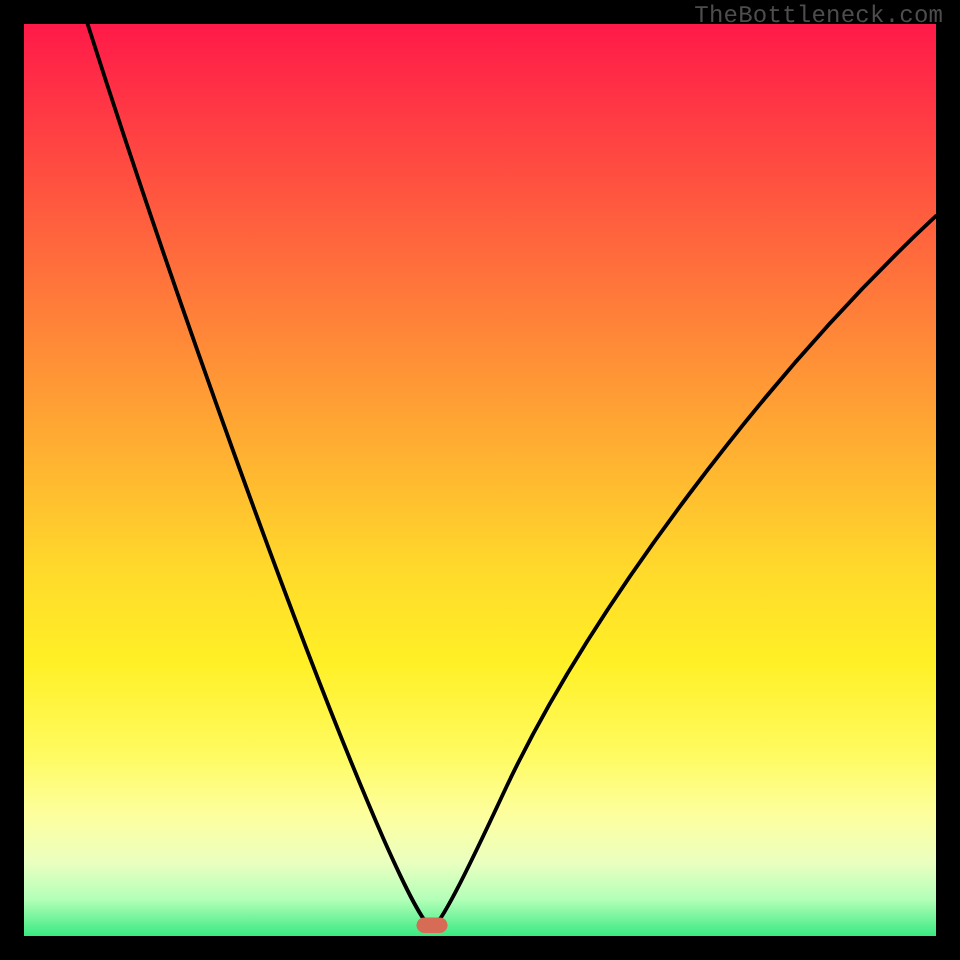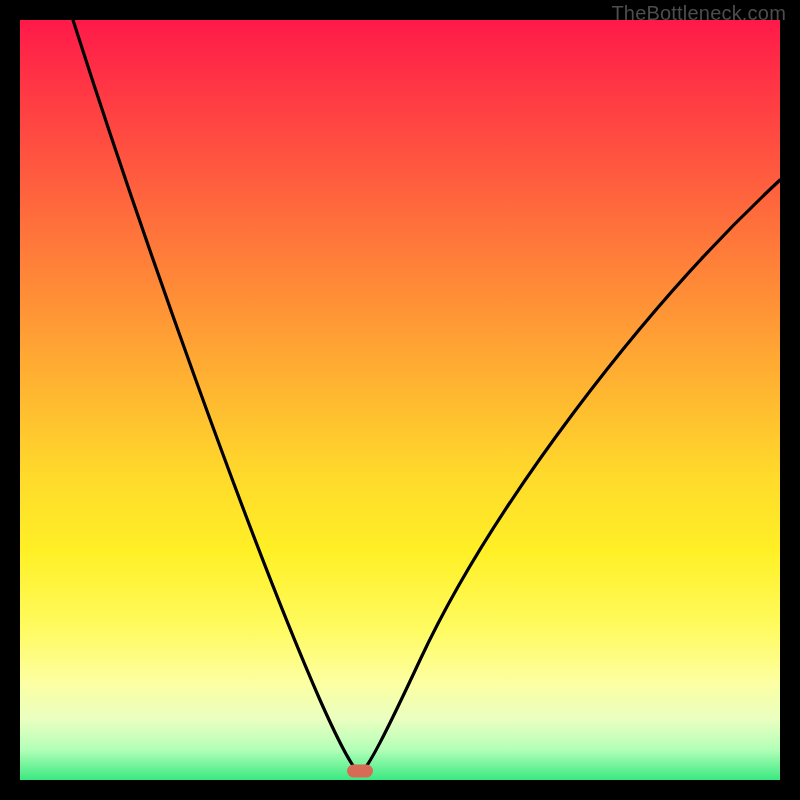--- a/index.html
+++ b/index.html
@@ -8,20 +8,21 @@
     width: 800px;
     height: 800px;
     background: #000;
     font-family: Arial, Helvetica, sans-serif;
     overflow: hidden;
   }
   .wrap {
     position: relative;
     width: 800px;
     height: 595px;
+    font-family: Liberation Mono, monospace;
   }
   .plot {
     position: absolute;
     left: 20px;
     top: 20px;
     width: 760px;
     height: 760px;
     background: linear-gradient(
       to bottom,
       #ff1a49 0%,

